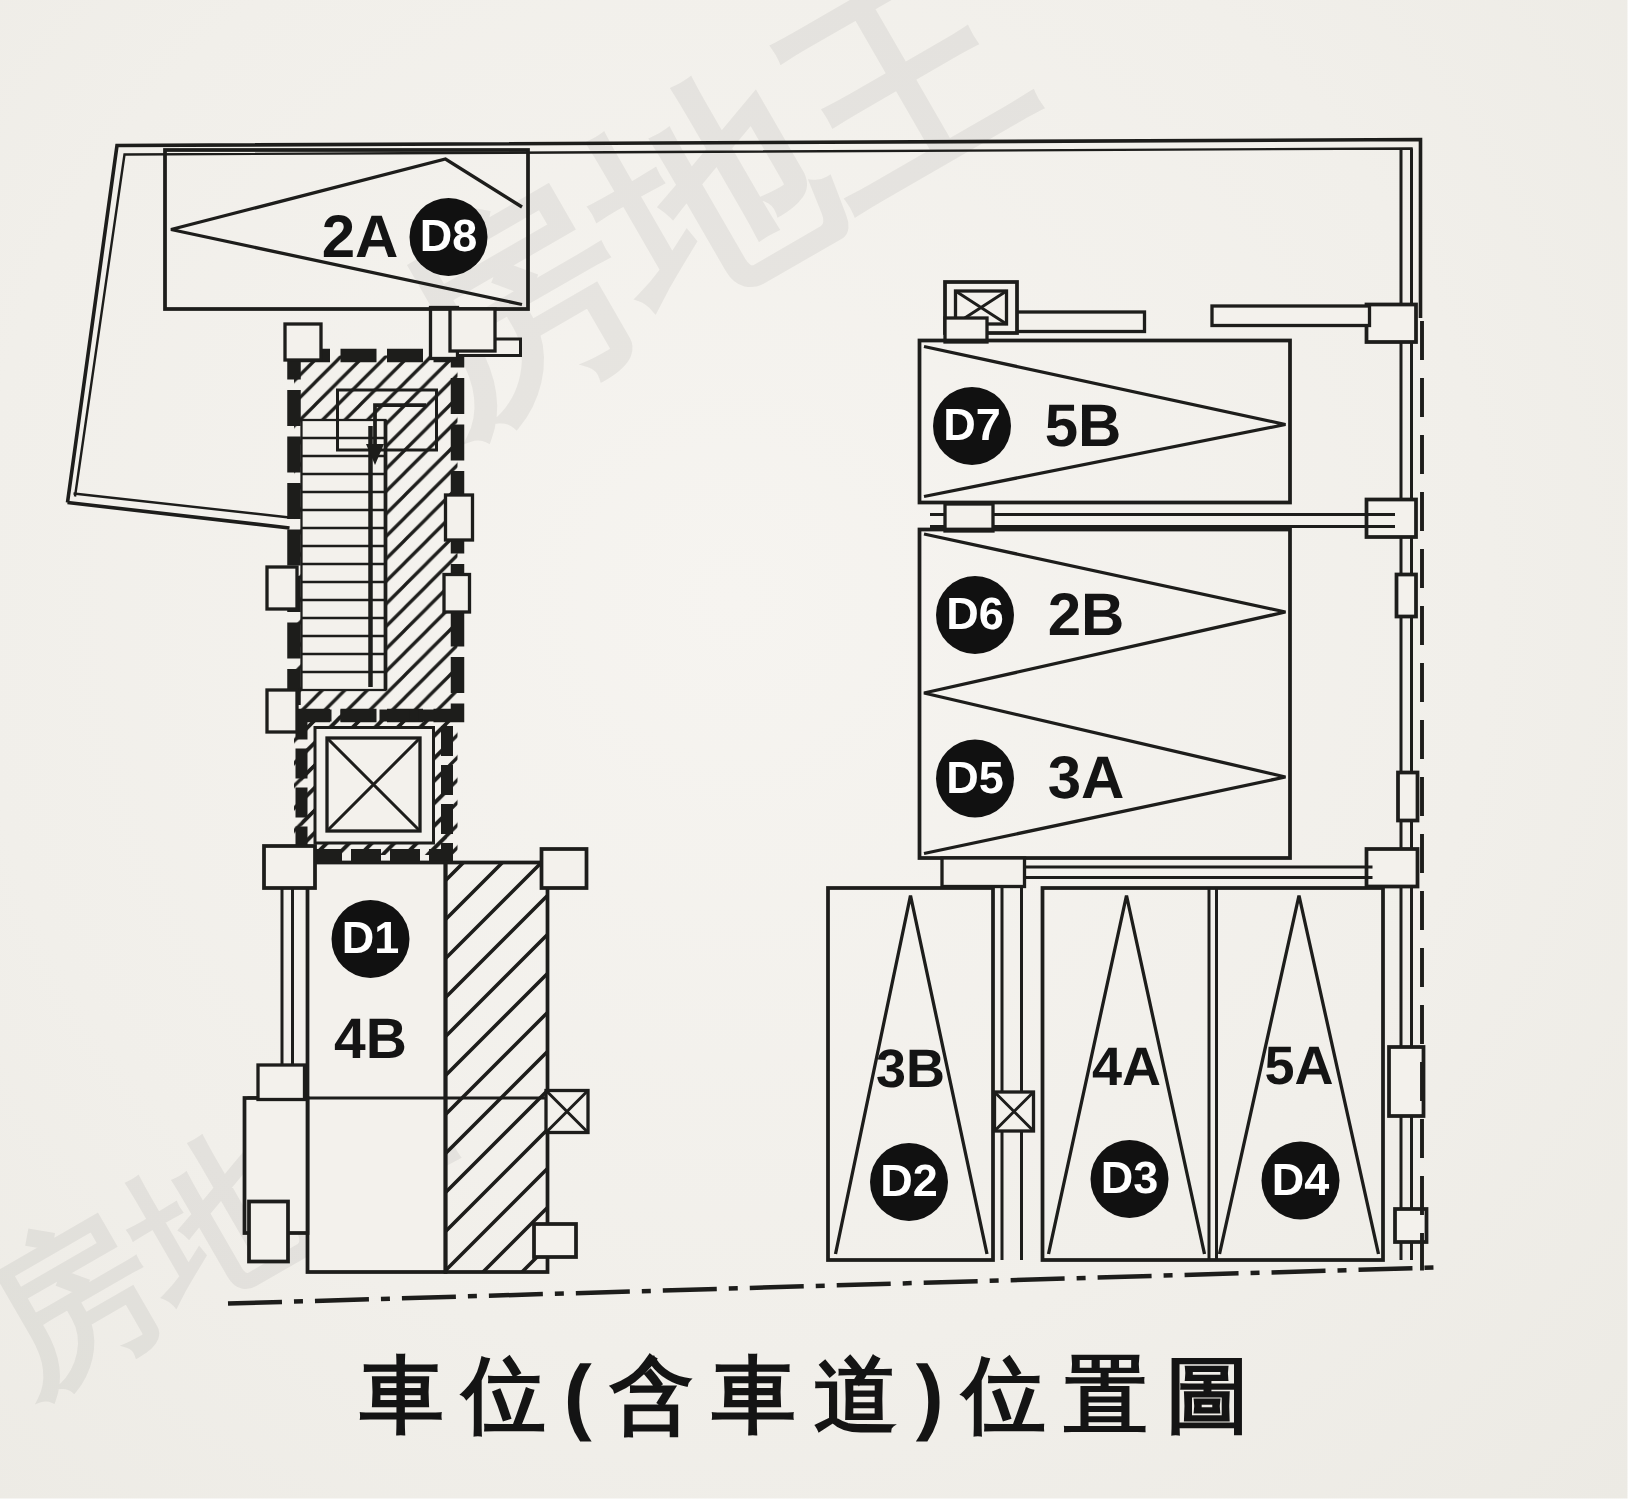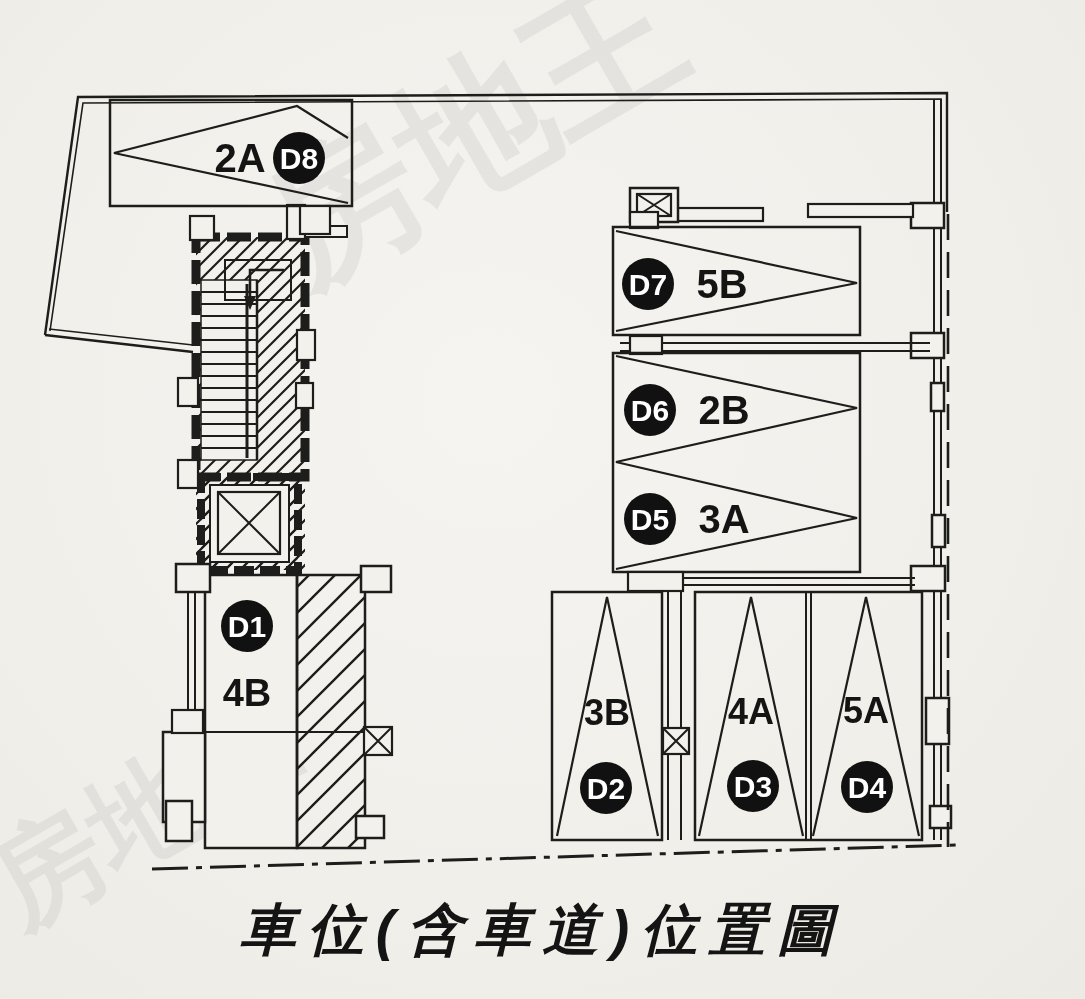--- a/index.html
+++ b/index.html
@@ -5,21 +5,21 @@
   html,body{margin:0;padding:0;}
   body{
     width:1085px;height:999px;position:relative;overflow:hidden;
     background:radial-gradient(ellipse at 45% 40%, #f6f4f0 0%, #f1efea 60%, #eceae4 100%);
     font-family:"Liberation Sans", sans-serif;
   }
   .stage{position:absolute;left:0;top:0;}
   .title{
     position:absolute;left:0;top:893px;width:1085px;
     text-align:center;font-size:56px;font-weight:bold;color:#141414;
-    letter-spacing:12px;font-family:"Liberation Sans", sans-serif;font-style:italic;
+    letter-spacing:12px;font-family:"Liberation Sans", sans-serif;
   }
   .wm{
     position:absolute;color:#000;opacity:0.05;font-weight:bold;
     pointer-events:none;white-space:nowrap;
     font-family:"Liberation Sans", sans-serif;
   }
   .wm1{left:250px;top:30px;font-size:150px;transform:rotate(-30deg);}
   .wm2{left:-20px;top:740px;font-size:110px;transform:rotate(-30deg);}
   svg{display:block;}
   .ink{stroke:#1d1d1b;fill:none;}

